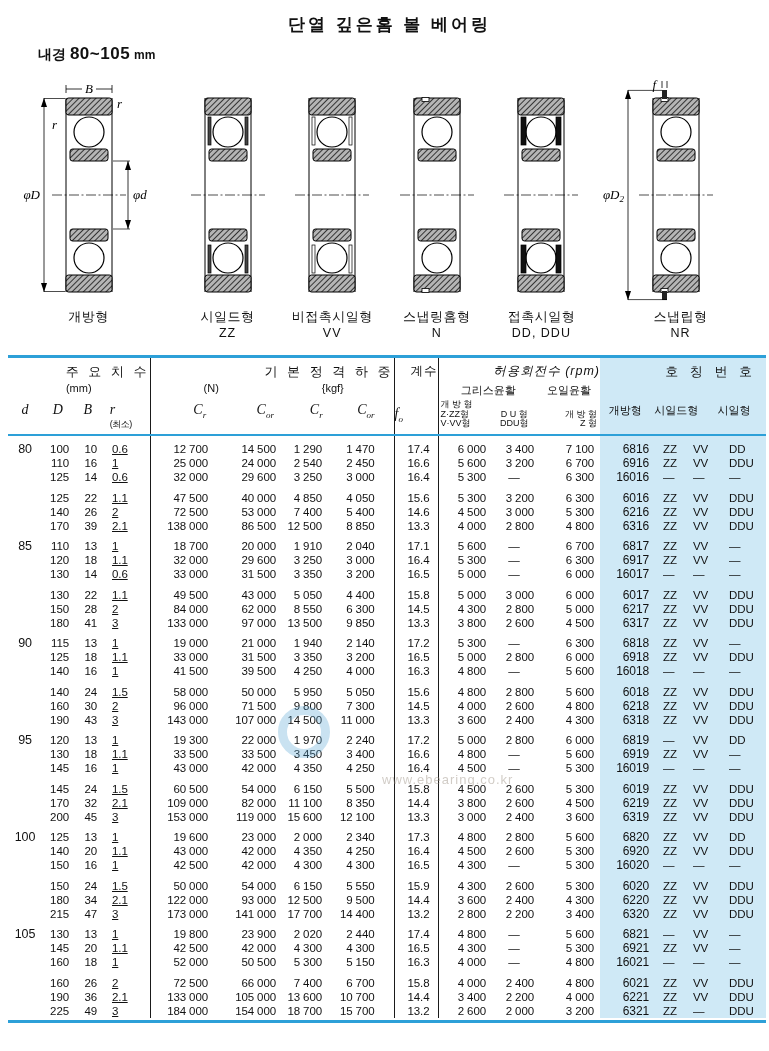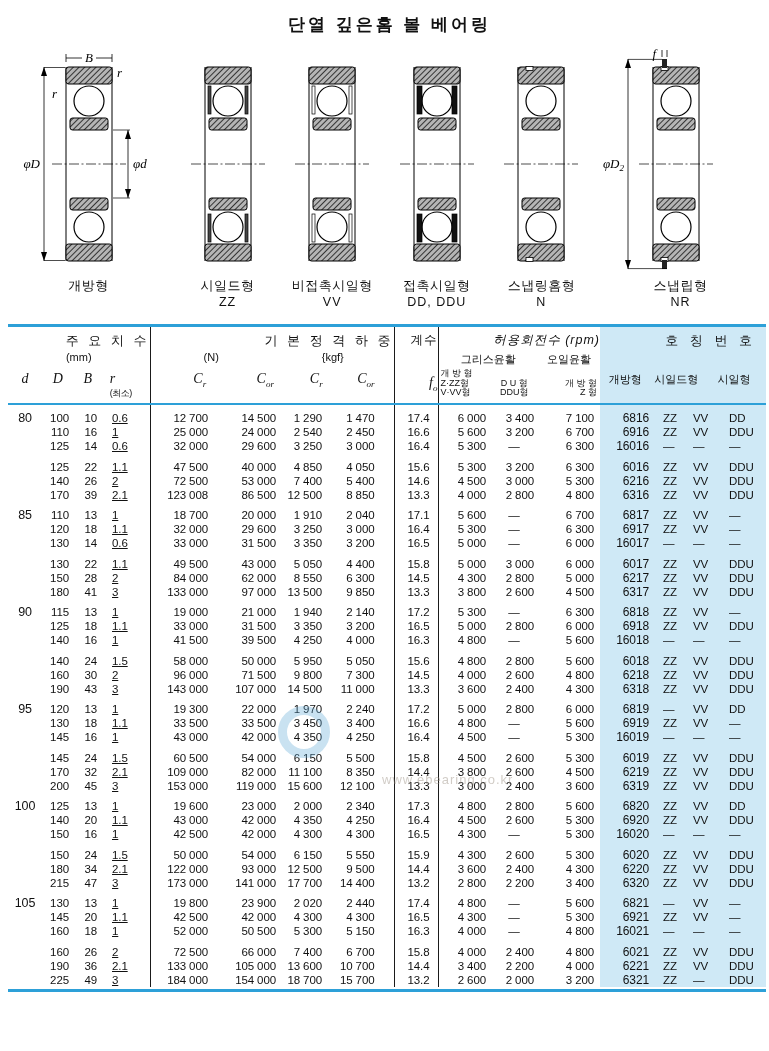--- a/index.html
+++ b/index.html
@@ -41,21 +41,21 @@
   .dims-sym .w4{width:48px; text-align:left; padding-left:8px;}
   .dims-sym small { display:block; font-size:9px; font-style:normal;
                     font-family:"Liberation Sans",sans-serif; margin-top:0; letter-spacing:-.5px;}
   .load-sym span { text-align:right; }
   .load-sym .w1{width:64px;padding-right:8px}.load-sym .w2{width:68px;padding-right:8px}
   .load-sym .w3{width:46px;padding-right:5px}.load-sym .w4{width:66px;padding-right:19px}
   .load-sym sub, .fo-sym sub { font-size:9px; }
   .factor-th { text-align:center; }
   .factor-th .grp-title { letter-spacing:1px; font-size:12.5px; }
   .fo-sym { font-family:"Liberation Serif", serif; font-style:italic; font-size:14px;
-            margin-top:26px; text-align:right; }
+            margin-top:26px; text-align:left; }
   .rpm-th .grp-title { font-size:12.5px; letter-spacing:1px;font-style:italic; }
   .rpm-lube { display:flex; font-size:11px; margin-top:3px; }
   .rpm-lube span:first-child { width:100px; text-align:center; }
   .rpm-lube span:last-child { width:62px; text-align:center; }
   .rpm-cols { display:flex; align-items:flex-end; margin-top:2px; font-size:9px; line-height:9.5px; }
   .rpm-c1 { width:52px; text-align:left; padding-left:2px; }
   .rpm-c2 { width:48px; text-align:center; }
   .rpm-c3 { width:62px; text-align:right; padding-right:3px; }
   .no-th .grp-title { text-align:right; padding-right:10px; letter-spacing:4px; }
   .no-cols { display:flex; margin-top:22px; font-size:11px; }
@@ -95,20 +95,25 @@
 </head>
 <body>
 
 <div class="page">
 
   <div class="title-row">
     <span class="page-title">단열 깊은홈 볼 베어링</span>
     <span class="title-rule"></span>
   </div>
 
+  <div class="subtitle">
+    <span>내경</span>
+    <span class="rng">80~105</span>
+    <span class="unit">mm</span>
+  </div>
 
   <div class="diagrams" id="diagrams">
       <div class="fig">
         <svg width="165" height="222" viewBox="0 0 165 222">
           <defs>
             <pattern id="hp0" width="4" height="4" patternUnits="userSpaceOnUse" patternTransform="rotate(45)">
               <rect width="4" height="4" fill="#b5b5b5"></rect>
               <line x1="0" y1="0" x2="0" y2="4" stroke="#1c1c1c" stroke-width="1.7"></line>
             </pattern>
           </defs>
@@ -195,20 +200,45 @@
           <rect x="65" y="165" width="3" height="28" fill="#fff" stroke="#000" stroke-width="0.7"></rect>
         </svg>
         <div class="fig-label">
           <div class="fig-name">비접촉시일형</div>
           <div class="fig-code">VV</div>
         </div>
       </div>
       <div class="fig">
         <svg width="96" height="222" viewBox="0 0 96 222">
           <defs>
+            <pattern id="hp4" width="4" height="4" patternUnits="userSpaceOnUse" patternTransform="rotate(45)">
+              <rect width="4" height="4" fill="#b5b5b5"></rect>
+              <line x1="0" y1="0" x2="0" y2="4" stroke="#1c1c1c" stroke-width="1.7"></line>
+            </pattern>
+          </defs>
+          <line x1="25" y1="18" x2="25" y2="212" stroke="#000" stroke-width="1"></line>
+          <line x1="71" y1="18" x2="71" y2="212" stroke="#000" stroke-width="1"></line>
+          <line x1="11" y1="115" x2="85" y2="115" stroke="#000" stroke-width="0.7" stroke-dasharray="10 2.5 2 2.5"></line>
+          <rect x="25" y="18" width="46" height="17" rx="2.5" fill="url(#hp4)" stroke="#000" stroke-width="1"></rect>
+          <rect x="25" y="195" width="46" height="17" rx="2.5" fill="url(#hp4)" stroke="#000" stroke-width="1"></rect>
+          <rect x="29" y="69" width="38" height="12" rx="2.5" fill="url(#hp4)" stroke="#000" stroke-width="1"></rect>
+          <rect x="29" y="149" width="38" height="12" rx="2.5" fill="url(#hp4)" stroke="#000" stroke-width="1"></rect>
+          <circle cx="48" cy="52" r="15" fill="#fff" stroke="#000" stroke-width="1.2"></circle>
+          <circle cx="48" cy="178" r="15" fill="#fff" stroke="#000" stroke-width="1.2"></circle>
+          <rect x="33" y="17.5" width="7" height="4" fill="#fff" stroke="#000" stroke-width="0.8"></rect>
+          <rect x="33" y="208.5" width="7" height="4" fill="#fff" stroke="#000" stroke-width="0.8"></rect>
+        </svg>
+        <div class="fig-label">
+          <div class="fig-name">스냅링홈형</div>
+          <div class="fig-code">N</div>
+        </div>
+      </div>
+      <div class="fig">
+        <svg width="96" height="222" viewBox="0 0 96 222">
+          <defs>
             <pattern id="hp3" width="4" height="4" patternUnits="userSpaceOnUse" patternTransform="rotate(45)">
               <rect width="4" height="4" fill="#b5b5b5"></rect>
               <line x1="0" y1="0" x2="0" y2="4" stroke="#1c1c1c" stroke-width="1.7"></line>
             </pattern>
           </defs>
           <line x1="25" y1="18" x2="25" y2="212" stroke="#000" stroke-width="1"></line>
           <line x1="71" y1="18" x2="71" y2="212" stroke="#000" stroke-width="1"></line>
           <line x1="11" y1="115" x2="85" y2="115" stroke="#000" stroke-width="0.7" stroke-dasharray="10 2.5 2 2.5"></line>
           <rect x="25" y="18" width="46" height="17" rx="2.5" fill="url(#hp3)" stroke="#000" stroke-width="1"></rect>
           <rect x="25" y="195" width="46" height="17" rx="2.5" fill="url(#hp3)" stroke="#000" stroke-width="1"></rect>
@@ -217,45 +247,20 @@
           <circle cx="48" cy="52" r="15" fill="#fff" stroke="#000" stroke-width="1.2"></circle>
           <circle cx="48" cy="178" r="15" fill="#fff" stroke="#000" stroke-width="1.2"></circle>
           <rect x="28" y="37" width="5" height="28" fill="#101010" stroke="#000" stroke-width="0.7"></rect>
           <rect x="63" y="37" width="5" height="28" fill="#101010" stroke="#000" stroke-width="0.7"></rect>
           <rect x="28" y="165" width="5" height="28" fill="#101010" stroke="#000" stroke-width="0.7"></rect>
           <rect x="63" y="165" width="5" height="28" fill="#101010" stroke="#000" stroke-width="0.7"></rect>
         </svg>
         <div class="fig-label">
           <div class="fig-name">접촉시일형</div>
           <div class="fig-code">DD, DDU</div>
-        </div>
-      </div>
-      <div class="fig">
-        <svg width="96" height="222" viewBox="0 0 96 222">
-          <defs>
-            <pattern id="hp4" width="4" height="4" patternUnits="userSpaceOnUse" patternTransform="rotate(45)">
-              <rect width="4" height="4" fill="#b5b5b5"></rect>
-              <line x1="0" y1="0" x2="0" y2="4" stroke="#1c1c1c" stroke-width="1.7"></line>
-            </pattern>
-          </defs>
-          <line x1="25" y1="18" x2="25" y2="212" stroke="#000" stroke-width="1"></line>
-          <line x1="71" y1="18" x2="71" y2="212" stroke="#000" stroke-width="1"></line>
-          <line x1="11" y1="115" x2="85" y2="115" stroke="#000" stroke-width="0.7" stroke-dasharray="10 2.5 2 2.5"></line>
-          <rect x="25" y="18" width="46" height="17" rx="2.5" fill="url(#hp4)" stroke="#000" stroke-width="1"></rect>
-          <rect x="25" y="195" width="46" height="17" rx="2.5" fill="url(#hp4)" stroke="#000" stroke-width="1"></rect>
-          <rect x="29" y="69" width="38" height="12" rx="2.5" fill="url(#hp4)" stroke="#000" stroke-width="1"></rect>
-          <rect x="29" y="149" width="38" height="12" rx="2.5" fill="url(#hp4)" stroke="#000" stroke-width="1"></rect>
-          <circle cx="48" cy="52" r="15" fill="#fff" stroke="#000" stroke-width="1.2"></circle>
-          <circle cx="48" cy="178" r="15" fill="#fff" stroke="#000" stroke-width="1.2"></circle>
-          <rect x="33" y="17.5" width="7" height="4" fill="#fff" stroke="#000" stroke-width="0.8"></rect>
-          <rect x="33" y="208.5" width="7" height="4" fill="#fff" stroke="#000" stroke-width="0.8"></rect>
-        </svg>
-        <div class="fig-label">
-          <div class="fig-name">스냅링홈형</div>
-          <div class="fig-code">N</div>
         </div>
       </div>
       <div class="fig">
         <svg width="165" height="222" viewBox="0 0 165 222">
           <defs>
             <pattern id="hp5" width="4" height="4" patternUnits="userSpaceOnUse" patternTransform="rotate(45)">
               <rect width="4" height="4" fill="#b5b5b5"></rect>
               <line x1="0" y1="0" x2="0" y2="4" stroke="#1c1c1c" stroke-width="1.7"></line>
             </pattern>
           </defs>
@@ -458,21 +463,21 @@
           <td class="c-no blue">6216</td>
           <td class="c-zz blue">ZZ</td>
           <td class="c-vv blue">VV</td>
           <td class="c-dd blue">DDU</td>
         </tr>
         <tr>
           <td class="c-d"></td>
           <td class="c-D">170</td>
           <td class="c-B">39</td>
           <td class="c-r b-r">2.1</td>
-          <td class="c-crn">123 008</td>
+          <td class="c-crn">138 000</td>
           <td class="c-corn">86 500</td>
           <td class="c-crk">12 500</td>
           <td class="c-cork b-r">8 850</td>
           <td class="c-fo b-r">13.3</td>
           <td class="c-g1">4 000</td>
           <td class="c-g2">2 800</td>
           <td class="c-oil">4 800</td>
           <td class="c-no blue">6316</td>
           <td class="c-zz blue">ZZ</td>
           <td class="c-vv blue">VV</td>

